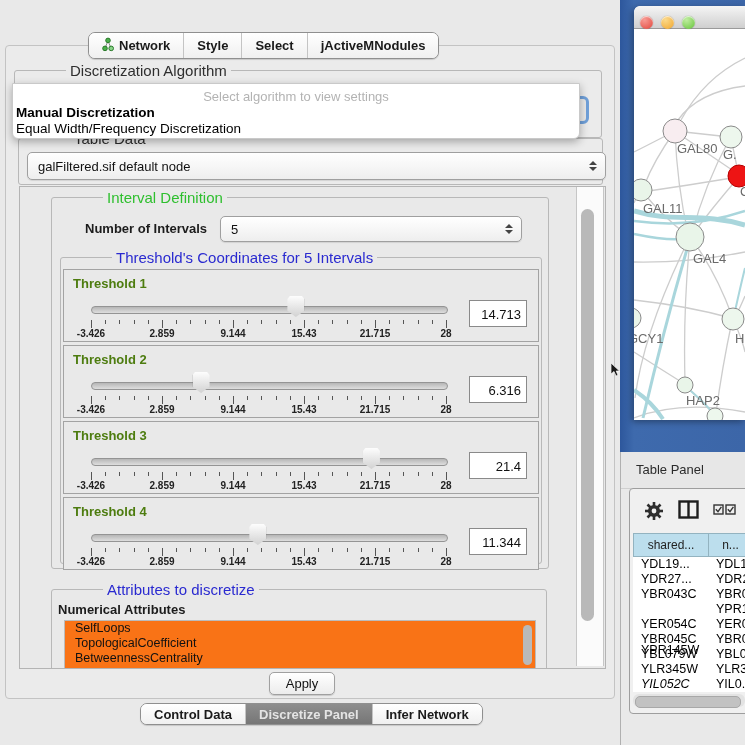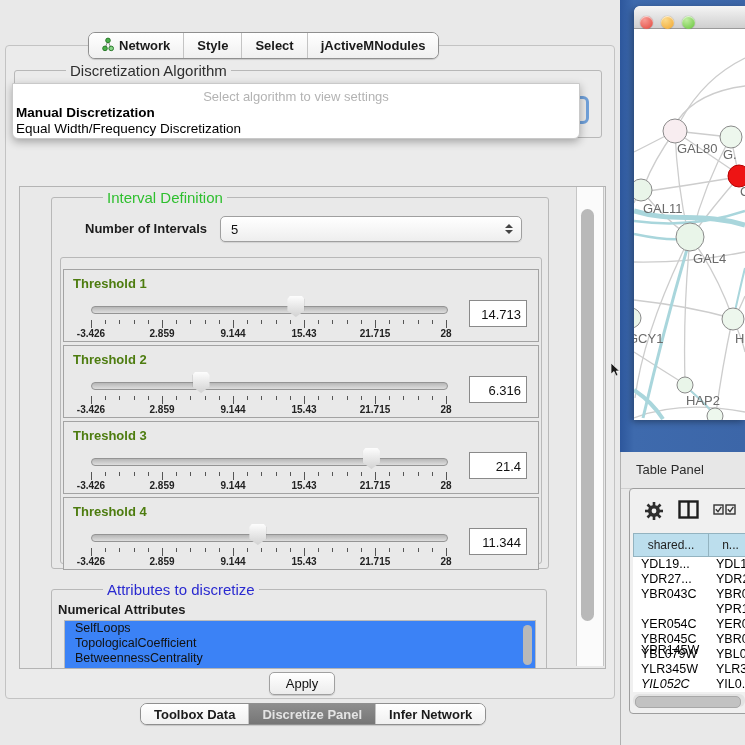--- a/index.html
+++ b/index.html
@@ -64,21 +64,21 @@
                clip-path:polygon(50% 100%,0 70%,0 14%,14% 0,86% 0,100% 14%,100% 70%);
                filter:drop-shadow(0 0 1px #777);}
   .tbox .tick{position:absolute;width:1px;background:#555;}
   .tbox .tick.minor{top:50px;height:4px;}
   .tbox .tick.major{top:50px;height:8px;}
   .tbox .ticklab{position:absolute;top:58px;transform:translateX(-50%);font-size:10px;font-weight:bold;color:#222;}
   .tbox .vbox{position:absolute;left:405px;top:30px;width:58px;height:27px;background:#fff;border:1px solid #8a8a8a;
               font-size:13px;color:#111;text-align:right;line-height:27px;padding-right:5px;box-sizing:border-box;}
 
   
-  #attr-list{position:absolute;left:12px;top:30px;width:470px;height:48px;background:#3b82f6;border:1px solid #bbb;overflow:hidden;}
+  #attr-list{position:absolute;left:12px;top:30px;width:470px;height:48px;background:#f97316;border:1px solid #bbb;overflow:hidden;}
   #attr-list .item{height:15px;line-height:15px;padding-left:10px;font-size:12.5px;color:#111;}
   #attr-scroll{position:absolute;right:3px;top:4px;width:9px;height:40px;background:#b9b9b9;border-radius:5px;}
 
   
   .macbtn{position:absolute;background:linear-gradient(#ffffff,#ececec);border:1px solid #a0a0a0;border-radius:5px;
           font-size:13px;color:#111;display:flex;align-items:center;justify-content:center;box-shadow:0 1px 1px rgba(0,0,0,.15);}
 
   
   #desktop{left:620px;top:0;width:125px;height:452px;background:linear-gradient(90deg,#2d579c 0px,#3e6aad 14px,#3c66a8 100%);}
   #netwin{left:634px;top:6px;width:111px;height:414px;background:#ffffff;border-radius:6px 0 0 0;
@@ -138,36 +138,47 @@
       <span class="gtitle black">Discretization Algorithm</span>
     </div>
     <div class="abs" id="focus-ring"></div>
 
     <div class="abs" id="popup">
       <div class="ph">Select algorithm to view settings</div>
       <div class="o1">Manual Discretization</div>
       <div class="o2">Equal Width/Frequency Discretization</div>
     </div>
 
+    <div class="group" style="left:18px;top:138px;width:583px;height:45px;background:#ebebeb;">
+      <span class="gtitle black">Table Data</span>
+      <div class="combo" style="left:8px;top:13px;width:567px;height:26px;position:absolute;">
+        <span>galFiltered.sif default node</span>
+        <span class="stepper">
+            <i class="up"></i>
+            <i class="dn"></i>
+          </span>
+      </div>
+    </div>
 
     <div class="abs" id="viewport">
 
       <div class="group" style="left:31px;top:10px;width:496px;height:370px;">
         <span class="gtitle green" style="background:#e9e9e9;">Interval Definition</span>
 
         <span class="abs" style="left:33px;top:23px;font-weight:bold;font-size:13px;">Number of Intervals</span>
         <div class="combo" style="left:168px;top:18px;width:290px;height:24px;position:absolute;">
           <span>5</span>
           <span class="stepper">
               <i class="up"></i>
               <i class="dn"></i>
             </span>
         </div>
 
         <div class="group" style="left:8px;top:59px;width:480px;height:305px;">
+          <span class="gtitle blue" style="background:#e9e9e9;">Threshold's Coordinates for 5 Intervals</span>
           <div class="abs" style="left:2px;top:11px;" id="thresholds-container">
               <div class="tbox">
                 <div class="tlabel">Threshold 1</div>
                 <div class="track"></div>
                 <div class="tick major" style="left: 27px;"></div>
                 <div class="tick minor" style="left: 41.2px;"></div>
                 <div class="tick minor" style="left: 55.4px;"></div>
                 <div class="tick minor" style="left: 69.6px;"></div>
                 <div class="tick minor" style="left: 83.8px;"></div>
                 <div class="tick major" style="left: 98px;"></div>
@@ -331,21 +342,21 @@
     </div>
 
     <div class="abs" id="vscroll">
       <div class="thumb"></div>
     </div>
 
     <div class="macbtn" style="left:269px;top:672px;width:64px;height:21px;">Apply</div>
 
     <div class="abs pill" id="bottom-tabs">
         <div class="seg" style="padding: 0px 13px;">
-          <span>Toolbox Data</span>
+          <span>Control Data</span>
         </div>
         <div class="seg sel" style="padding: 0px 13px;">
           <span>Discretize Panel</span>
         </div>
         <div class="seg" style="padding: 0px 13px;">
           <span>Infer Network</span>
         </div>
       </div>
   </div>
 

